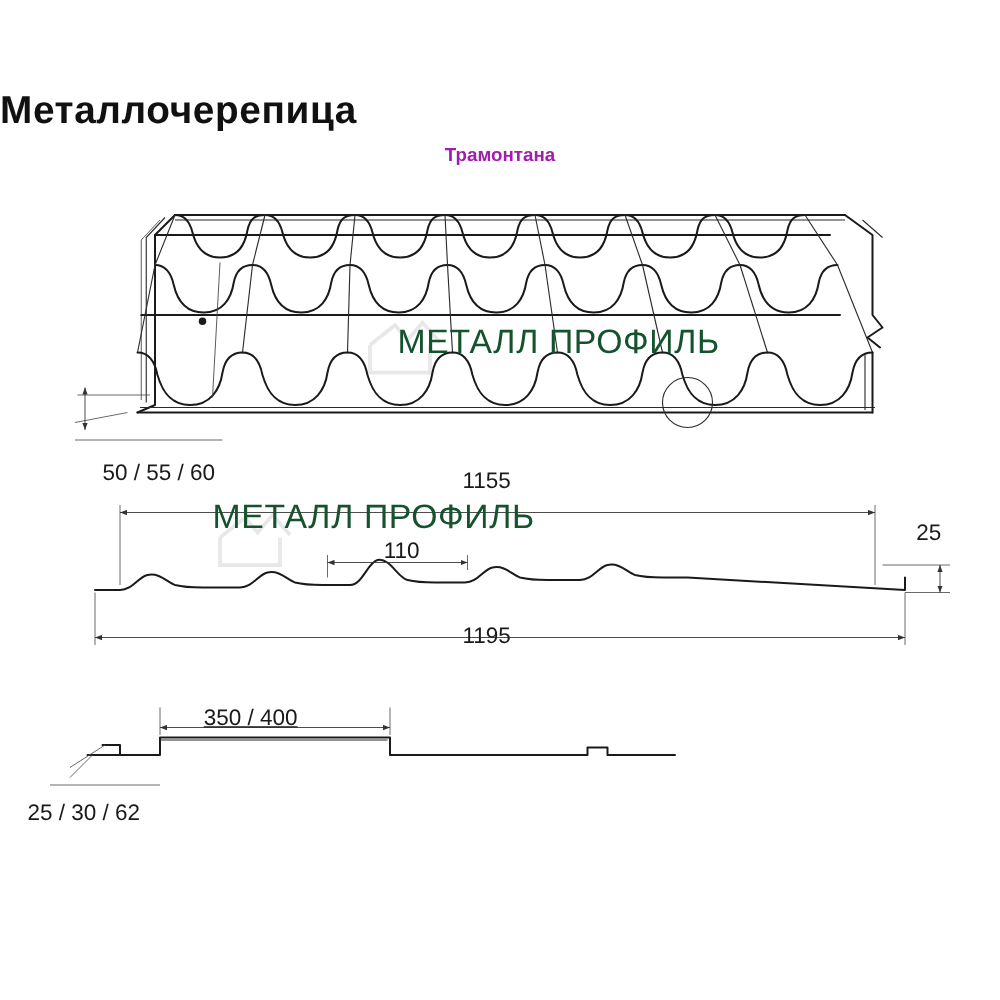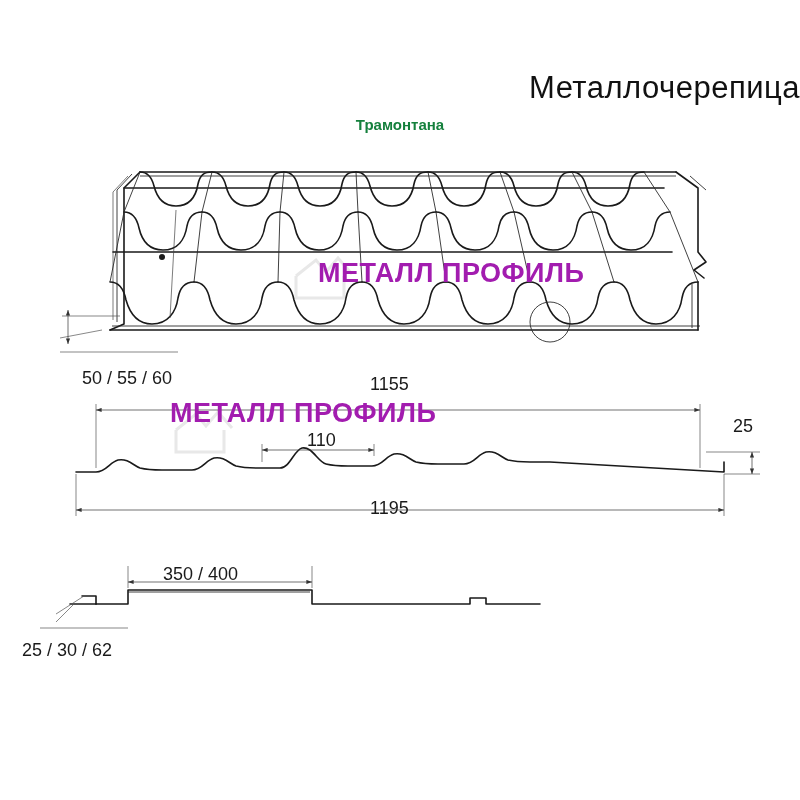--- a/index.html
+++ b/index.html
@@ -20,55 +20,55 @@
     left: 0;
     top: 0;
     width: 800px;
     height: 800px;
   }
   .title-main {
     position: absolute;
     left: 0;
     top: 70px;
     width: 800px;
-    text-align: right;
+    text-align: left;
     font-size: 31px;
-    font-weight: normal;
+    font-weight: bold;
     letter-spacing: 0.5px;
     color: #111111;
   }
   .title-sub {
     position: absolute;
     left: 0;
     top: 116px;
     width: 800px;
     text-align: center;
     font-size: 15px;
     font-weight: bold;
-    color: #15803d;
+    color: #a21caf;
   }
   .dim-label {
     position: absolute;
     font-size: 18px;
     color: #1a1a1a;
     white-space: nowrap;
   }
   .lbl-50-55-60 { left: 82px;  top: 368px; }
   .lbl-1155     { left: 370px; top: 374px; }
   .lbl-230      { left: 307px; top: 430px; }
   .lbl-25       { left: 733px; top: 416px; }
   .lbl-1195     { left: 370px; top: 498px; }
-  .lbl-350-400  { left: 163px; top: 564px; }
+  .lbl-350-400  { left: 163px; top: 564px; text-decoration: underline; }
   .lbl-25-30-35 { left: 22px;  top: 640px; }
 
   .wm {
     position: absolute;
     pointer-events: none;
-    color: #a21caf;
-    font-weight: bold;
+    color: #14532d;
+    font-weight: normal;
     white-space: nowrap;
   }
   .wm1 {
     left: 318px;
     top: 258px;
     font-size: 27px;
     letter-spacing: 0.5px;
   }
   .wm2 {
     left: 170px;

